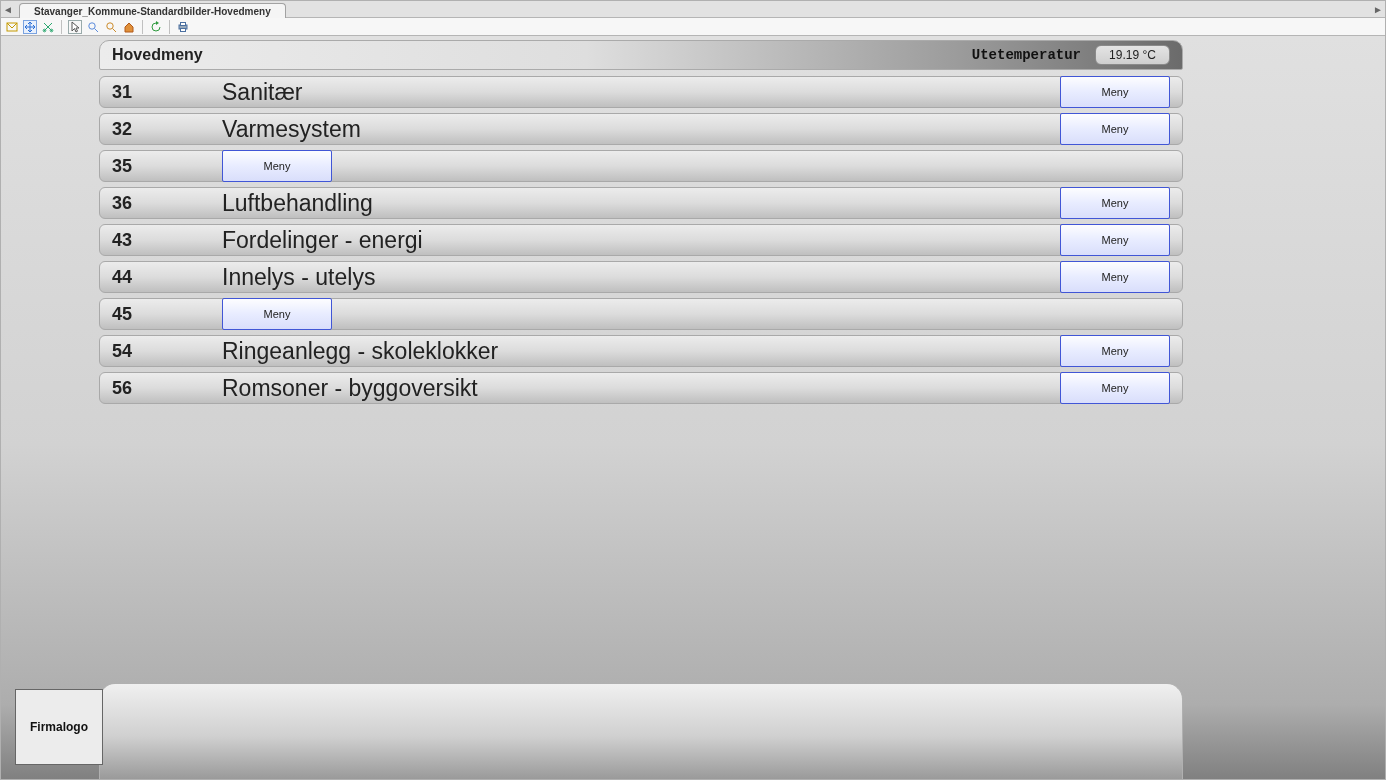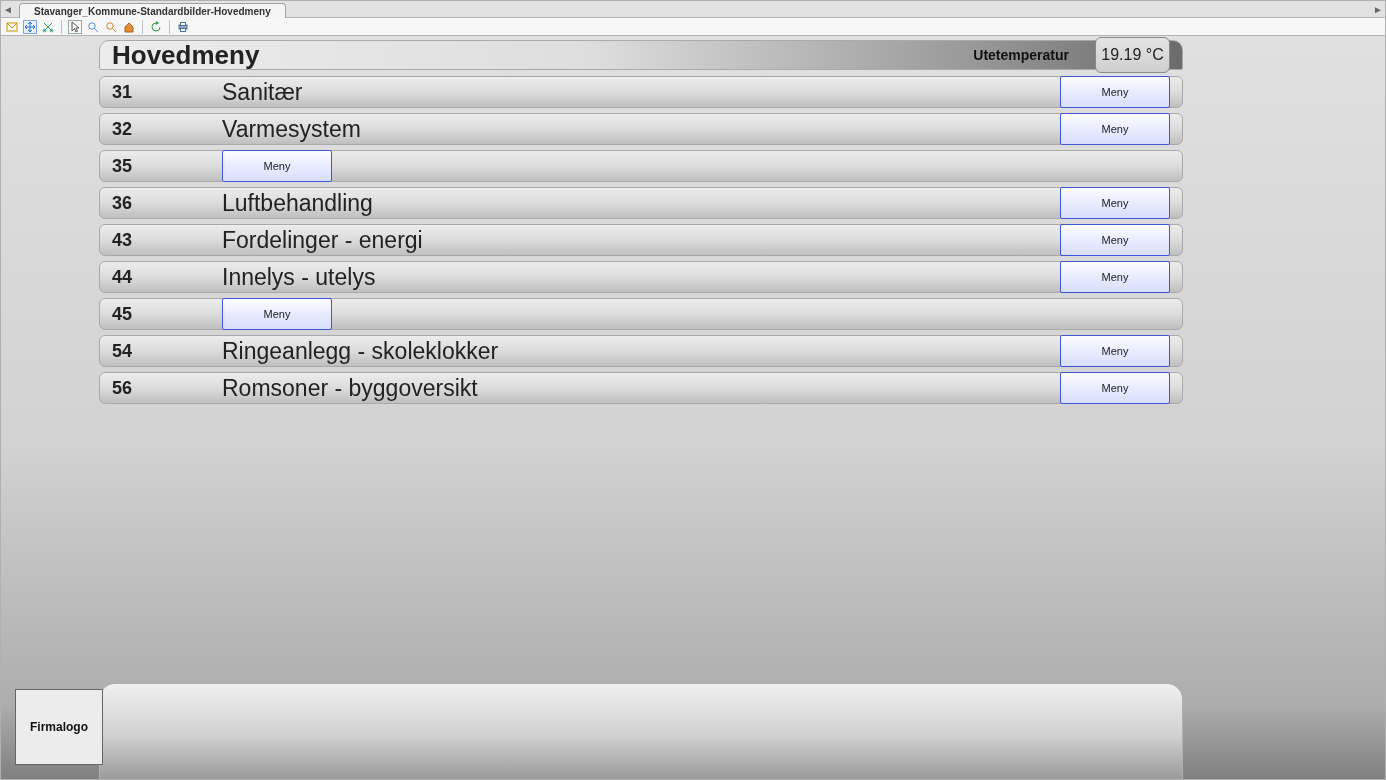--- a/index.html
+++ b/index.html
@@ -106,41 +106,42 @@
   .header-bar {
     height: 30px;
     background: linear-gradient(to right, #ececec 0%, #dedede 45%, #9a9a9a 80%, #6b6b6b 100%);
     border-radius: 10px 10px 2px 2px;
     border: 1px solid #aaa;
     display: flex;
     align-items: center;
     padding: 0 12px;
   }
   .header-title {
-    font-size: 26px;
+    font-size: 16px;
     font-weight: 700;
     color: #222;
   }
   .header-spacer { flex: 1; }
   .header-label {
     font-size: 14px;
     font-weight: 700;
     color: #111;
-    margin-right: 26px;
+    margin-right: 14px;
+    font-family: Liberation Mono, monospace;
   }
   .temp-display {
     width: 75px;
-    height: 36px;
+    height: 20px;
     border: 1px solid #8a8a8a;
     background: linear-gradient(to bottom, #e4e4e4, #cfcfcf);
     border-radius: 6px;
     display: flex;
     align-items: center;
     justify-content: center;
-    font-size: 16px;
+    font-size: 12px;
     color: #222;
   }
   .rows { padding-top: 6px; }
   .menu-row {
     height: 32px;
     background: linear-gradient(to bottom, #ececec 0%, #dcdcdc 50%, #bfbfbf 100%);
     border: 1px solid #a9a9a9;
     border-radius: 6px;
     margin-bottom: 5px;
     display: flex;

